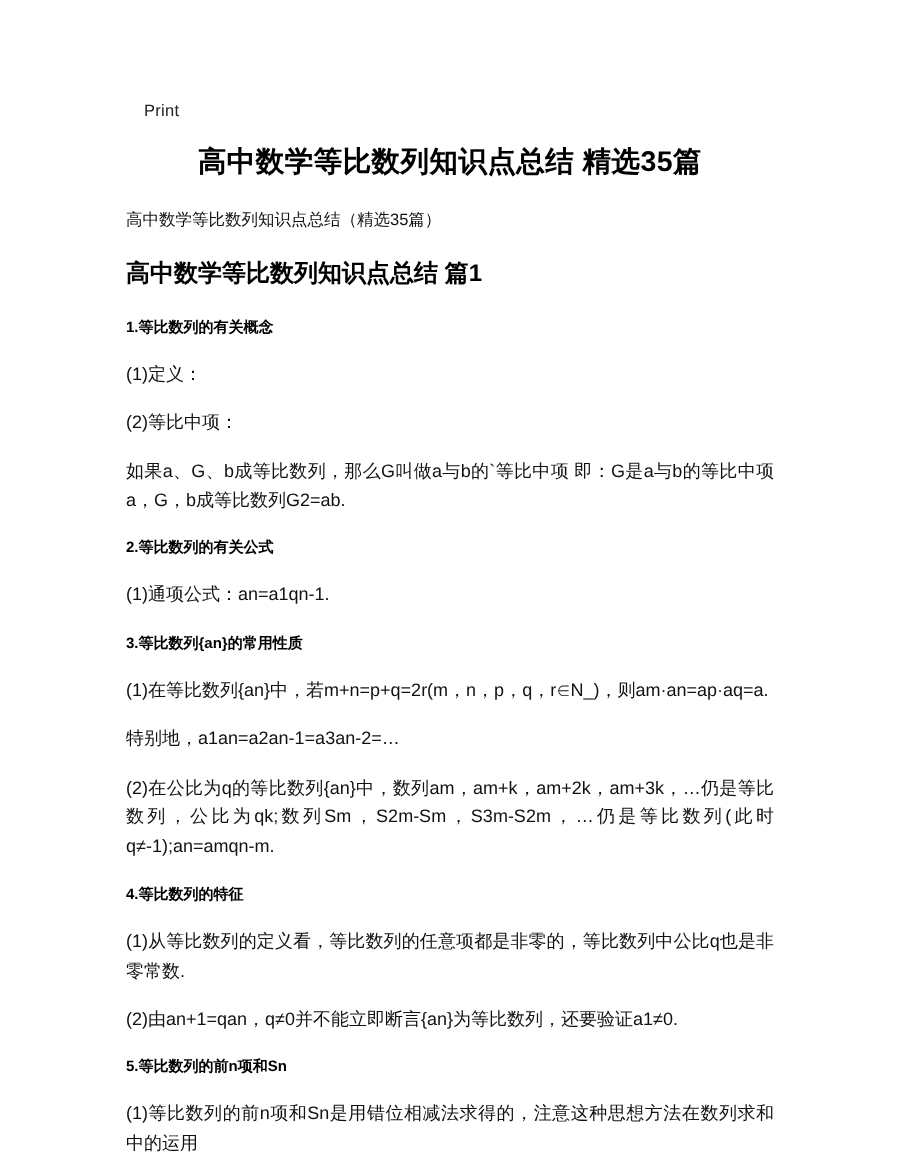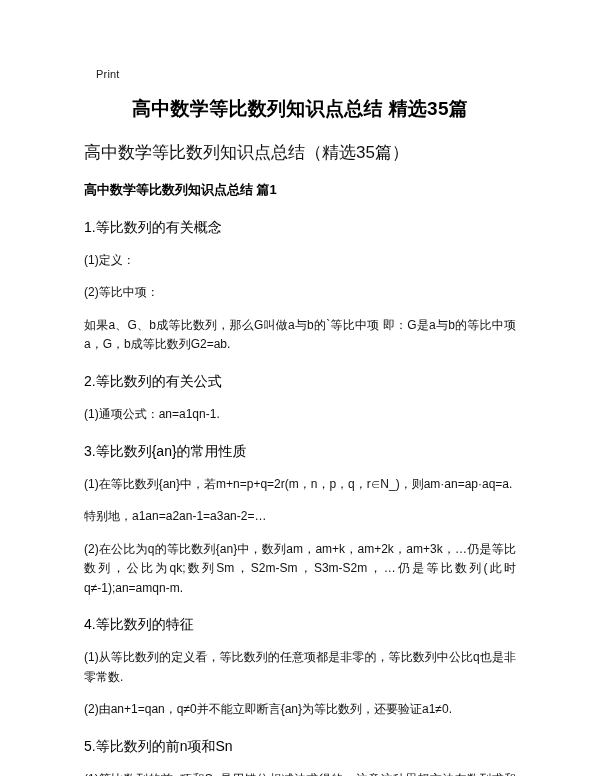--- a/index.html
+++ b/index.html
@@ -38,34 +38,34 @@
   }
   .doc-title {
     font-size: 19px;
     font-weight: bold;
     text-align: center;
     line-height: 1.45;
     margin: 0 0 16px 0;
     letter-spacing: 0.3px;
   }
   .subtitle {
-    font-size: 17px;
+    font-size: 11px;
     line-height: 1.6;
     margin: 0 0 14px 0;
     color: #111111;
   }
   .section-head {
-    font-size: 13px;
+    font-size: 16px;
     font-weight: bold;
     line-height: 1.6;
     margin: 0 0 14px 0;
   }
   .h2 {
-    font-size: 14px;
-    font-weight: normal;
+    font-size: 10px;
+    font-weight: bold;
     line-height: 1.6;
     margin: 15px 0 13px 0;
   }
   p.body {
     font-size: 12px;
     line-height: 1.62;
     margin: 0 0 13px 0;
     text-align: justify;
     color: #111111;
   }

